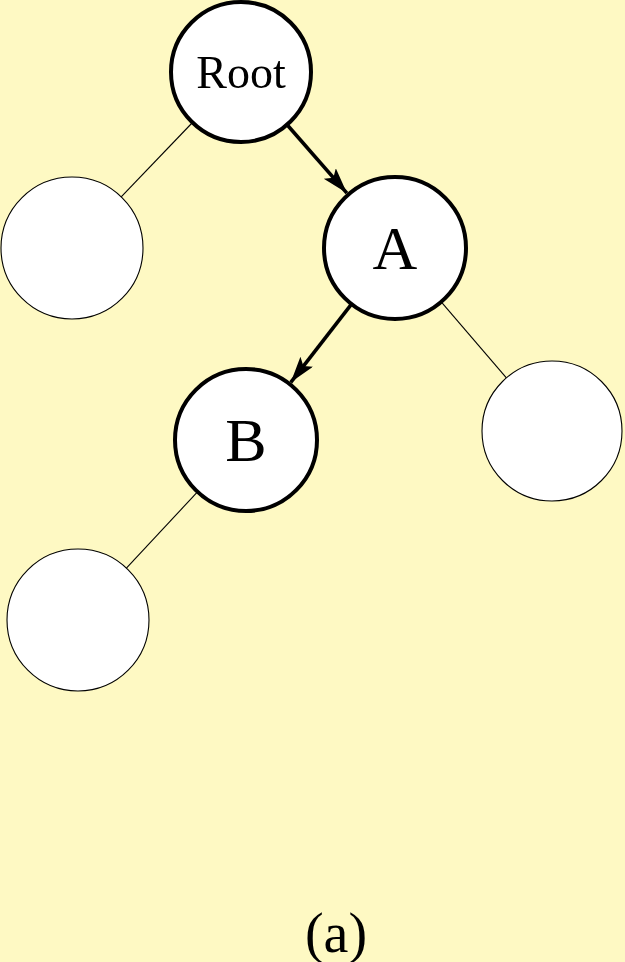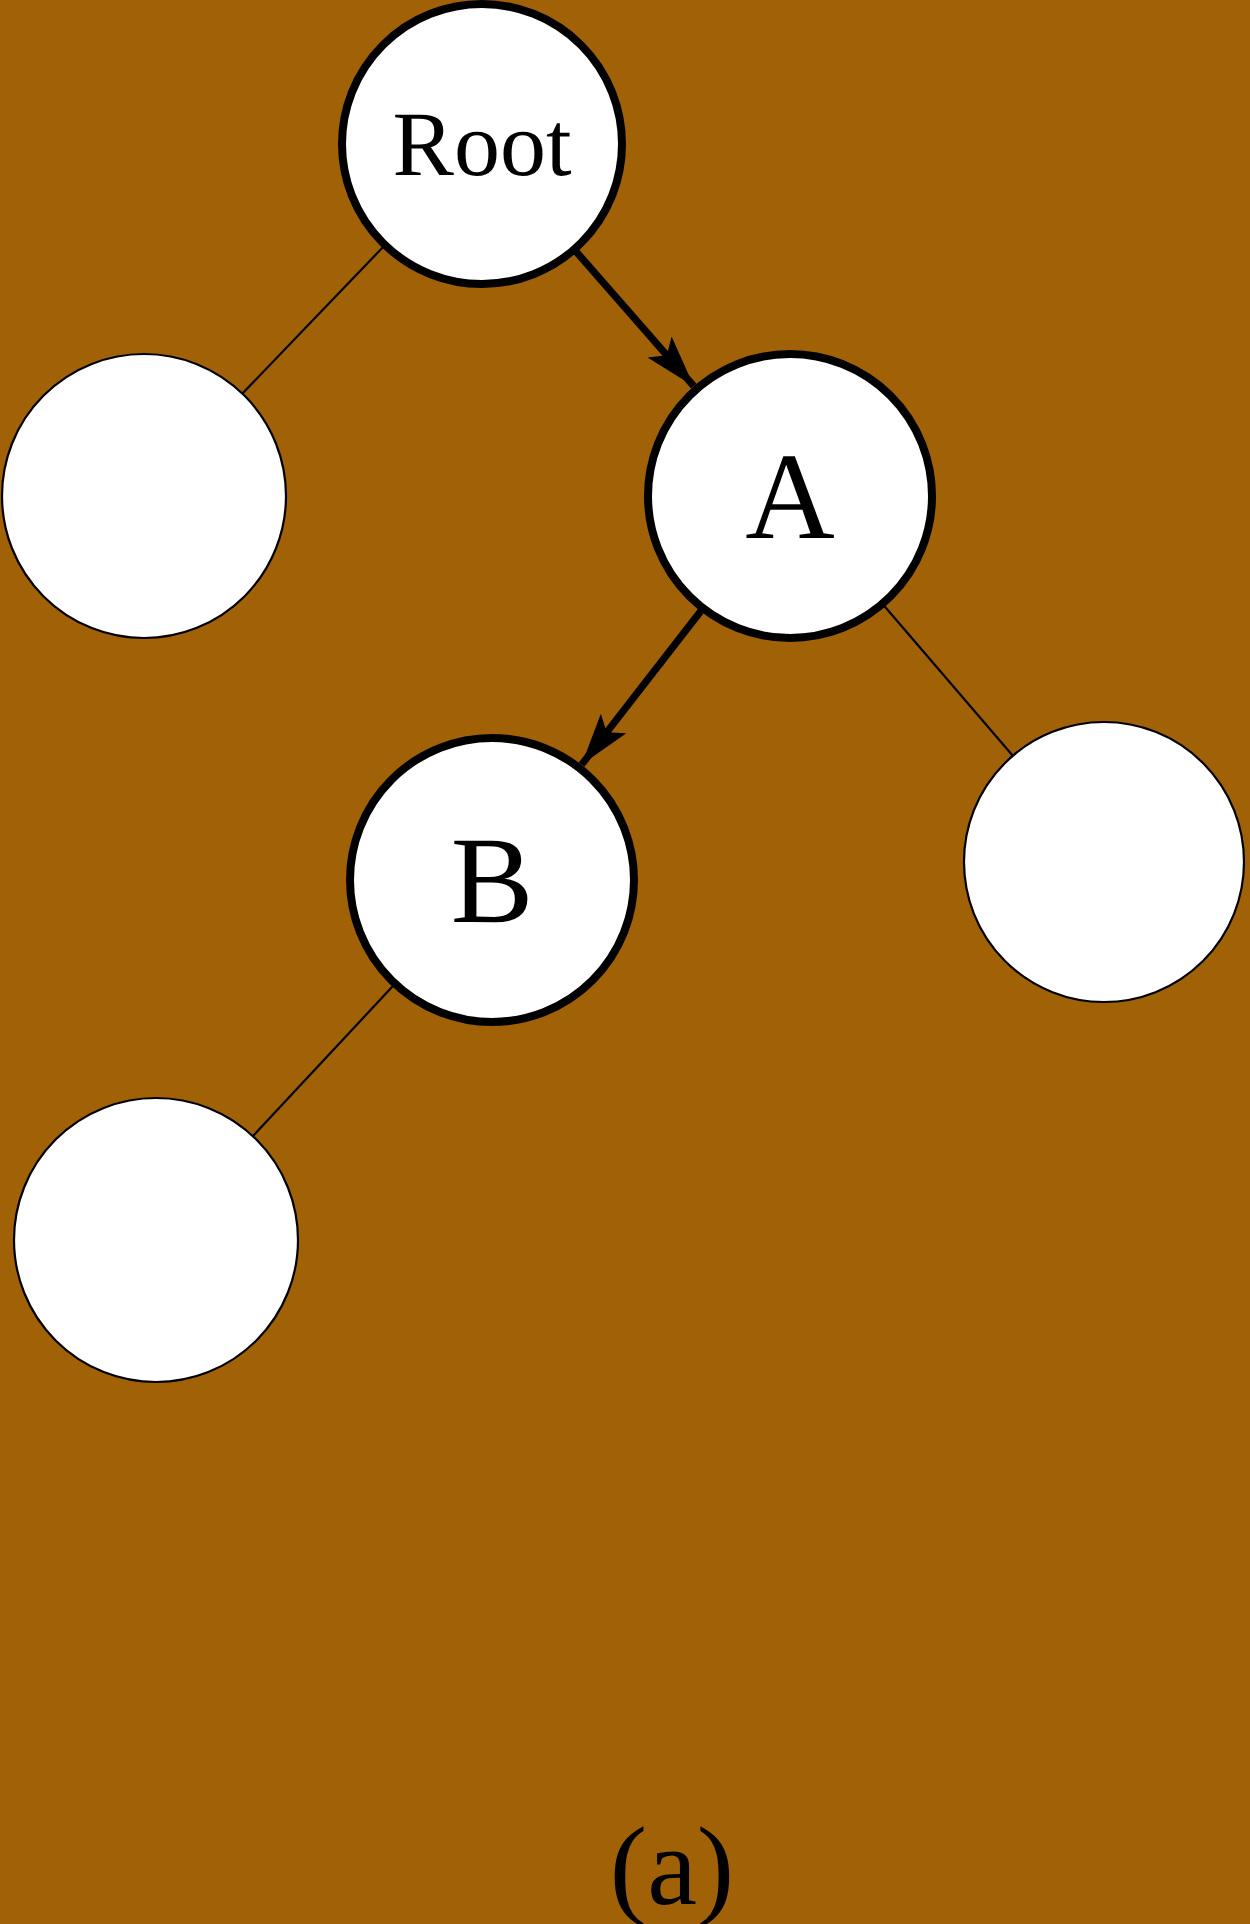--- a/index.html
+++ b/index.html
@@ -4,21 +4,21 @@
 <style>
   html, body {
     margin: 0;
     padding: 0;
     background: #ffffff;
   }
   .page {
     position: relative;
     width: 625px;
     height: 962px;
-    background: #a16207;
+    background: #fef9c3;
     overflow: hidden;
   }
   svg text {
     font-family: "Liberation Serif", "DejaVu Serif", serif;
     fill: #000000;
     text-anchor: middle;
   }
   .node-circle {
     fill: #ffffff;
     stroke: #000000;

